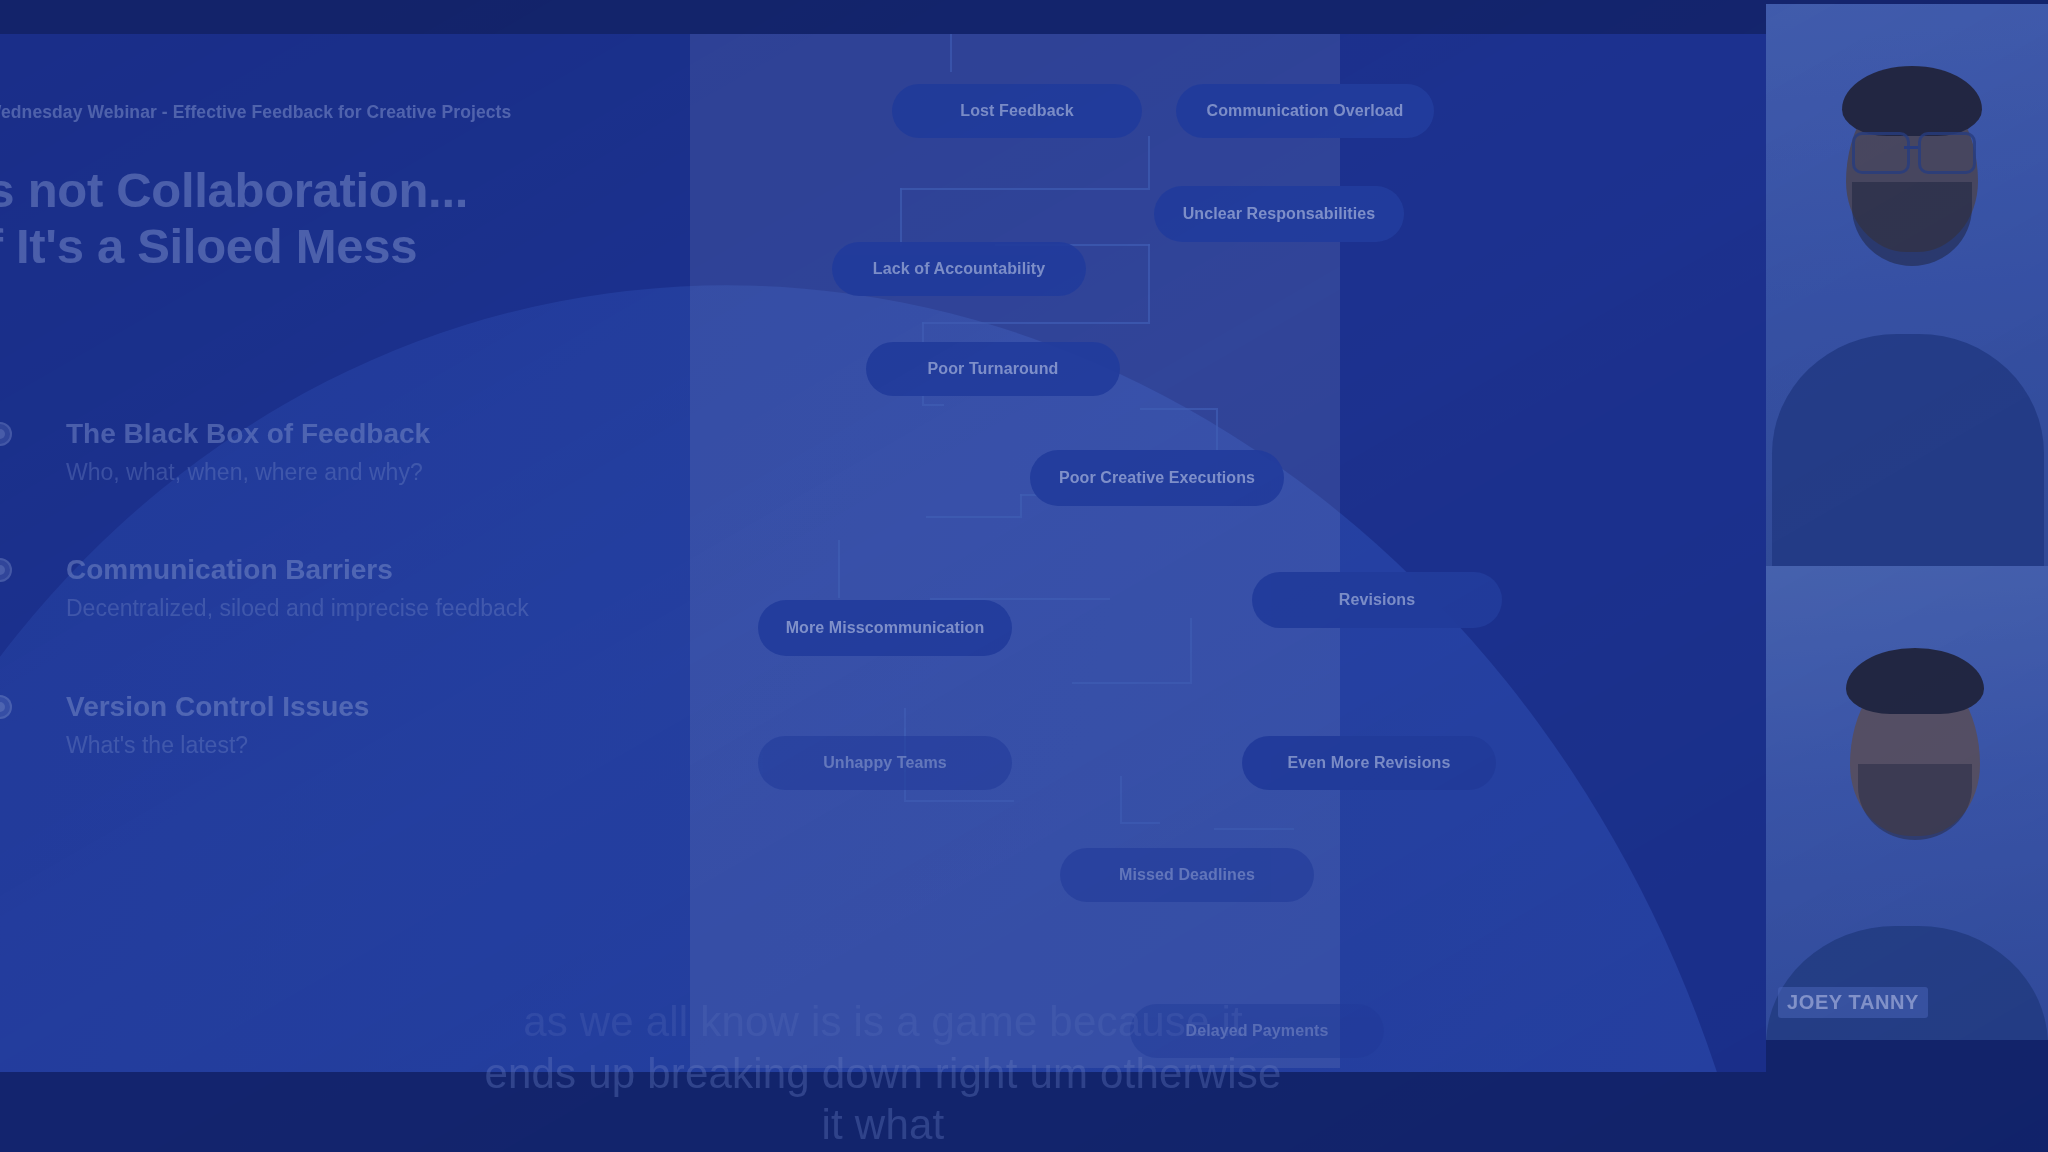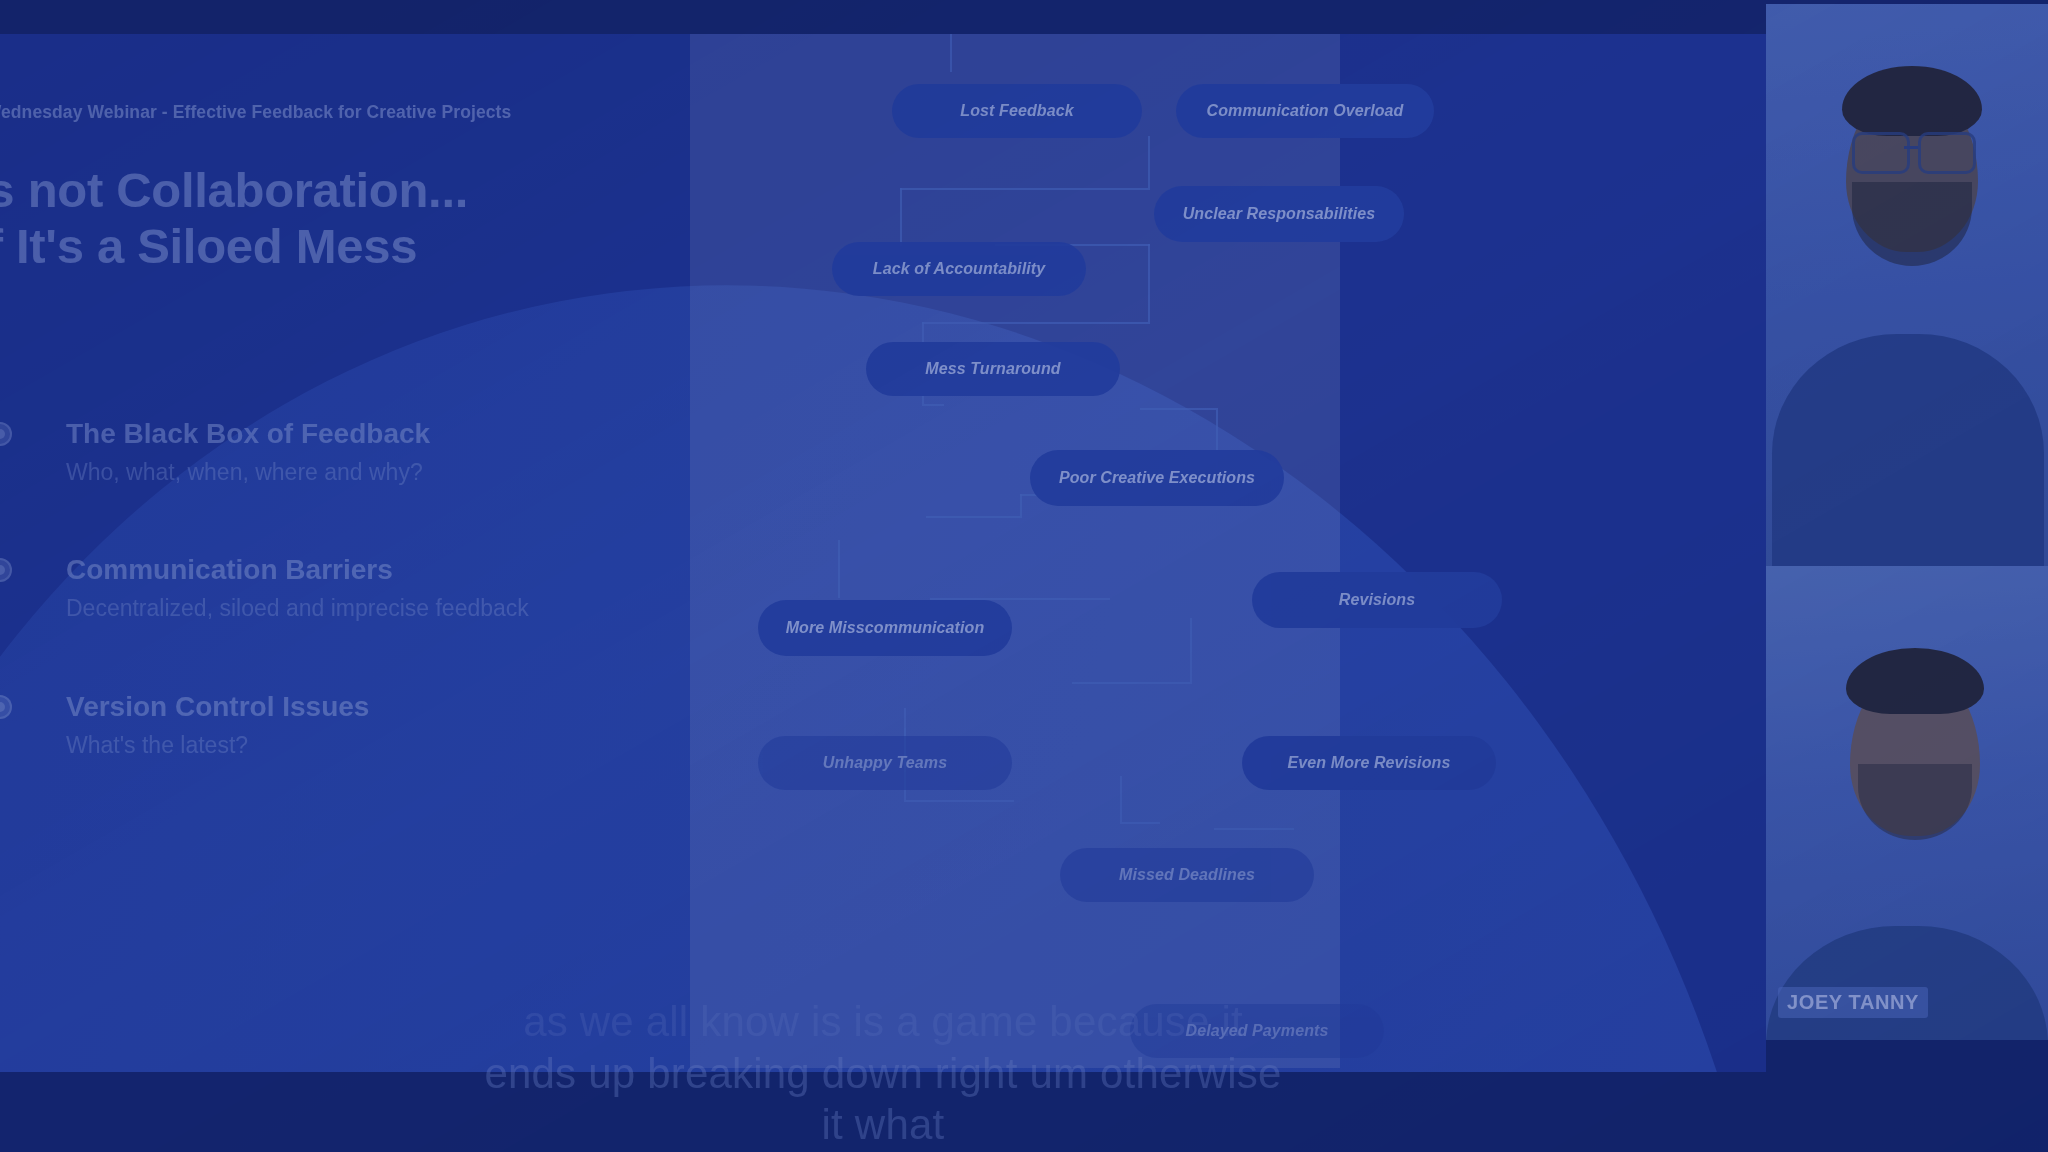--- a/index.html
+++ b/index.html
@@ -70,21 +70,20 @@
   }
   .bullet .bsub{
     margin-left:66px;margin-top:6px;font-size:23px;font-weight:400;
     color:#a9bbe9;opacity:.42;line-height:1.36;max-width:500px;
   }
 
   
   #chart{
     position:absolute;left:690px;top:-6px;width:650px;height:1040px;
     background:rgba(255,255,255,.16);
-    font-style:italic;
   }
   #chart-inner{position:absolute;inset:0;}
 
   .edge{position:absolute;background:#5c7fd0;opacity:.75;}
   .edge.h{height:2px;}
   .edge.v{width:2px;}
 
   .node{
     position:absolute;border-radius:999px;background:#2a48ad;
     color:#cfdaf5;display:flex;align-items:center;justify-content:center;
@@ -218,21 +217,21 @@
           <div class="edge h" style="left:524px;top:800px;width:80px;"></div>
 
           <div class="node" style="left:202px;top:56px;width:250px;height:54px;">Lost Feedback</div>
 
           <div class="node" style="left:486px;top:56px;width:258px;height:54px;">Communication Overload</div>
 
           <div class="node" style="left:464px;top:158px;width:250px;height:56px;">Unclear Responsabilities</div>
 
           <div class="node" style="left:142px;top:214px;width:254px;height:54px;">Lack of Accountability</div>
 
-          <div class="node" style="left:176px;top:314px;width:254px;height:54px;">Mess Turnaround</div>
+          <div class="node" style="left:176px;top:314px;width:254px;height:54px;">Poor Turnaround</div>
 
           <div class="node" style="left:340px;top:422px;width:254px;height:56px;">Poor Creative Executions</div>
 
           <div class="node" style="left:562px;top:544px;width:250px;height:56px;">Revisions</div>
 
           <div class="node" style="left:68px;top:572px;width:254px;height:56px;">More Misscommunication</div>
 
           <div class="node dim" style="left:68px;top:708px;width:254px;height:54px;">Unhappy Teams</div>
 
           <div class="node" style="left:552px;top:708px;width:254px;height:54px;">Even More Revisions</div>

